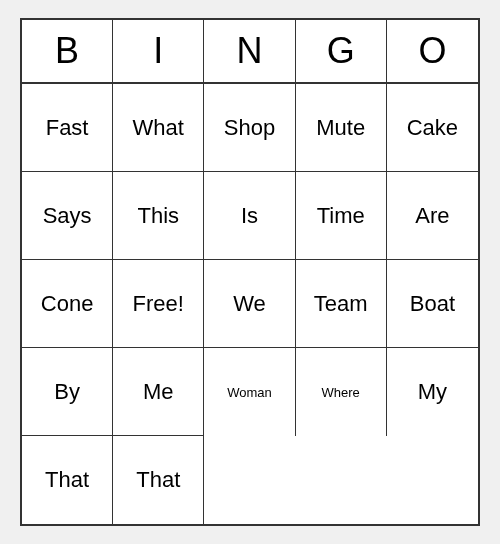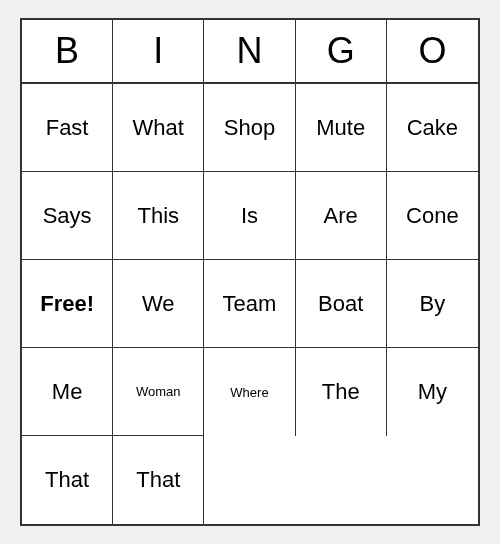--- a/index.html
+++ b/index.html
@@ -60,21 +60,21 @@
 
     .bingo-cell:nth-child(5n) {
       border-right: none;
     }
 
     .bingo-cell:nth-last-child(-n+5) {
       border-bottom: none;
     }
 
     .bingo-cell.free {
-      font-weight: bold;
+      font-weight: normal;
     }
 
     .bingo-cell.small-text {
       font-size: 13px;
     }
   </style>
 </head>
 <body>
 
 <div class="bingo-card">
@@ -87,28 +87,28 @@
     </div>
   <div class="bingo-grid">
   <div class="bingo-cell">Fast</div>
       <div class="bingo-cell">What</div>
       <div class="bingo-cell">Shop</div>
       <div class="bingo-cell">Mute</div>
       <div class="bingo-cell">Cake</div>
       <div class="bingo-cell">Says</div>
       <div class="bingo-cell">This</div>
       <div class="bingo-cell">Is</div>
+      <div class="bingo-cell">Time</div>
       <div class="bingo-cell">Are</div>
       <div class="bingo-cell">Cone</div>
       <div class="bingo-cell free">Free!</div>
       <div class="bingo-cell">We</div>
       <div class="bingo-cell">Team</div>
       <div class="bingo-cell">Boat</div>
       <div class="bingo-cell">By</div>
       <div class="bingo-cell">Me</div>
       <div class="bingo-cell small-text">Woman</div>
       <div class="bingo-cell small-text">Where</div>
-      <div class="bingo-cell">The</div>
       <div class="bingo-cell">My</div>
       <div class="bingo-cell">That</div>
       <div class="bingo-cell">That</div>
     </div>
 </div>
 
 </body></html>

